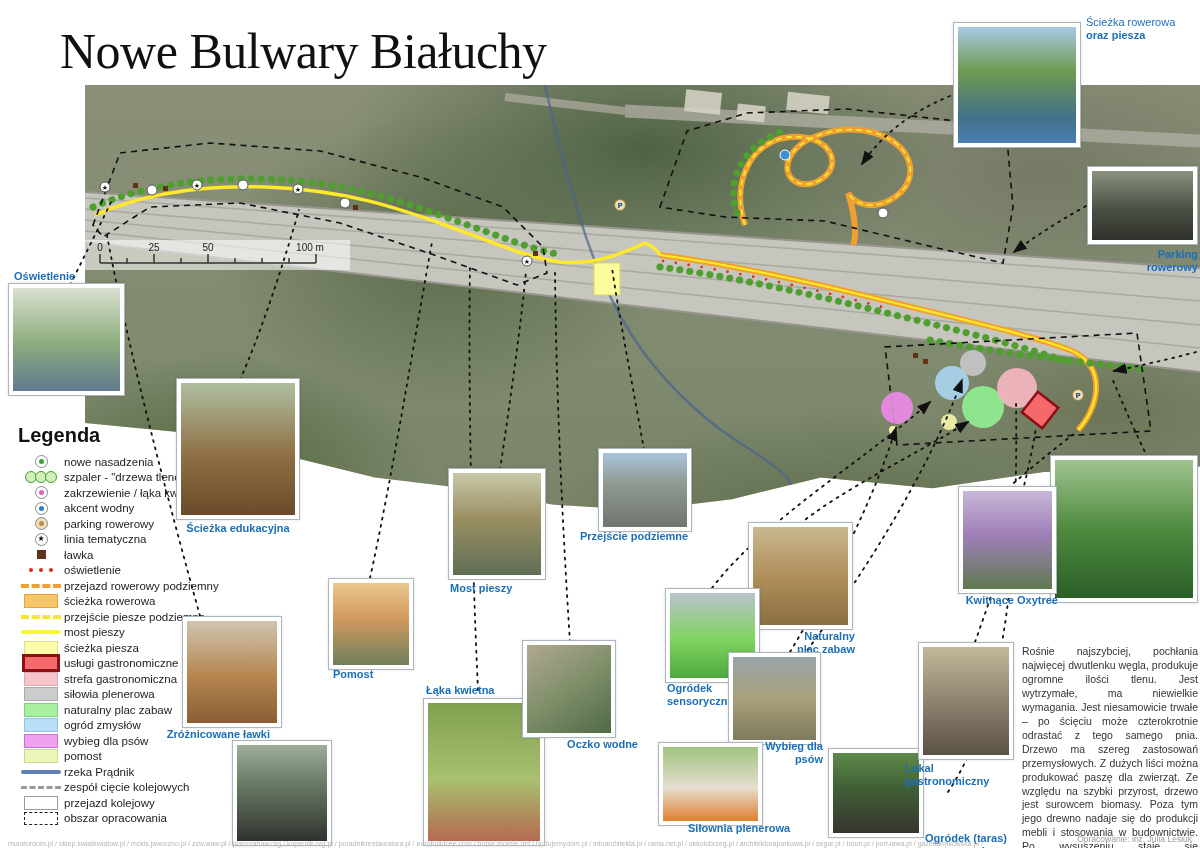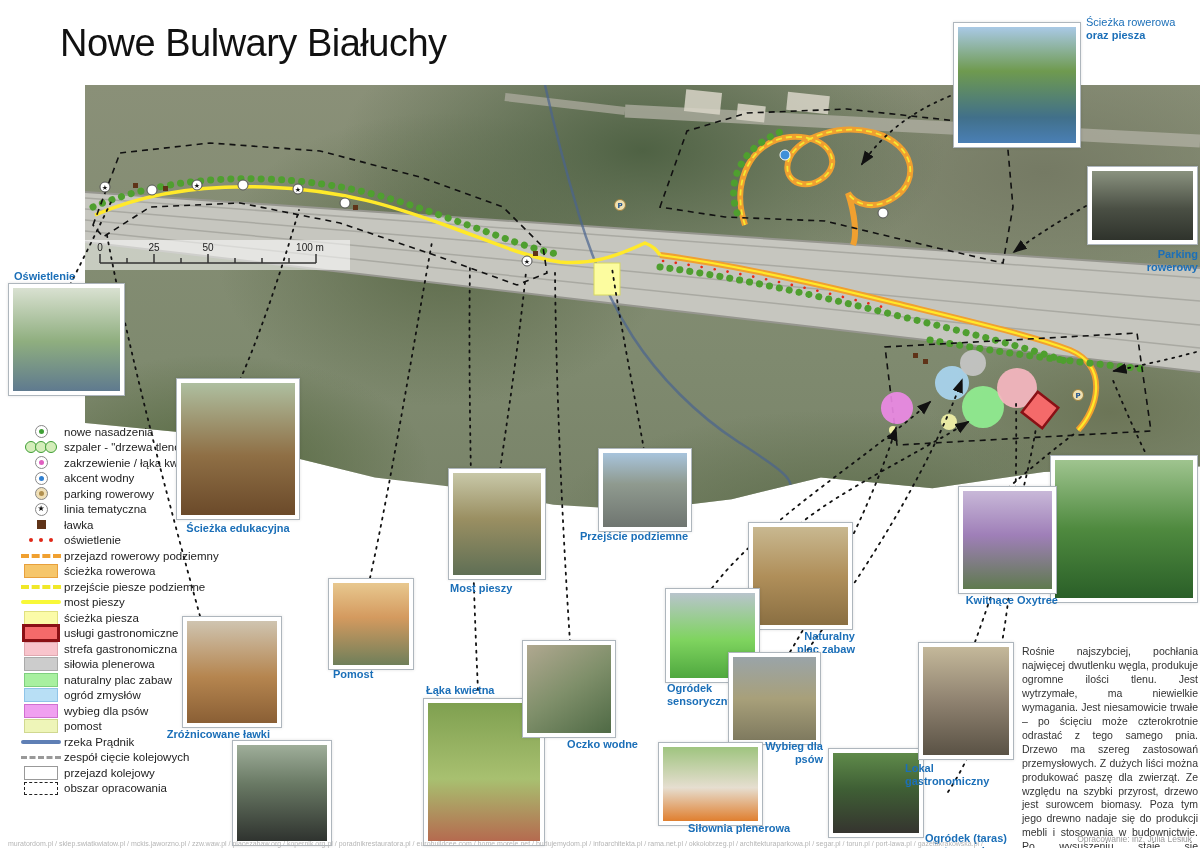--- a/index.html
+++ b/index.html
@@ -1,19 +1,19 @@
 <!DOCTYPE html>
 <html><head>
 <meta charset="utf-8">
 <style>
   html,body{margin:0;padding:0;}
   body{font-family:"Liberation Sans","DejaVu Sans",sans-serif;background:#fff;}
   #page{position:relative;width:1200px;height:848px;background:#fff;overflow:hidden;}
 
-  #title{position:absolute;left:60px;top:22px;font-size:38px;letter-spacing:-.5px;color:#111;font-weight:400;}
+  #title{position:absolute;left:60px;top:22px;font-size:50px;letter-spacing:-.5px;color:#111;font-weight:400;font-family:Liberation Serif, serif;}
 
   
   #map{position:absolute;left:85px;top:85px;width:1115px;height:545px;z-index:1;
     background:
       radial-gradient(ellipse 300px 160px at 12% 70%, #55683f 0%, rgba(85,104,63,0) 70%),
       radial-gradient(ellipse 420px 210px at 50% 12%, #4f6244 0%, rgba(79,98,68,0) 72%),
       radial-gradient(ellipse 380px 190px at 86% 16%, #757a64 0%, rgba(117,122,100,0) 70%),
       radial-gradient(ellipse 320px 210px at 32% 32%, #5e6c4c 0%, rgba(94,108,76,0) 70%),
       radial-gradient(ellipse 420px 170px at 68% 82%, #5c6c4a 0%, rgba(92,108,74,0) 72%),
       radial-gradient(ellipse 260px 120px at 92% 60%, #6c7557 0%, rgba(108,117,87,0) 70%),
@@ -216,20 +216,21 @@
       <path d="M948,792 C1008,702 1018,560 1016,400"></path>
       <path d="M950,96 C906,114 880,138 862,164" marker-end="url(#arr)"></path>
       <path d="M1086,206 C1054,224 1030,240 1014,252" marker-end="url(#arr)"></path>
       <path d="M1196,352 C1166,360 1138,366 1114,371" marker-end="url(#arr)"></path>
       <path d="M1148,458 C1134,430 1122,402 1112,378"></path>
       <path d="M1008,488 C1038,462 1058,446 1074,434"></path>
     </g>
   </svg>
 
   <div id="legend">
+    <h2>Legenda</h2>
     <div id="legend-list">
         <div class="lrow">
           <span class="icol">
             <span style="width: 11px; height: 11px; border: 1px solid rgb(136, 136, 136); border-radius: 50%; background: rgb(255, 255, 255); display: inline-flex; align-items: center; justify-content: center;">
               <span style="width: 5px; height: 5px; border-radius: 50%; background: rgb(63, 159, 53);"></span>
             </span>
           </span>
           <span class="ltext">nowe nasadzenia</span>
         </div>
         <div class="lrow">

